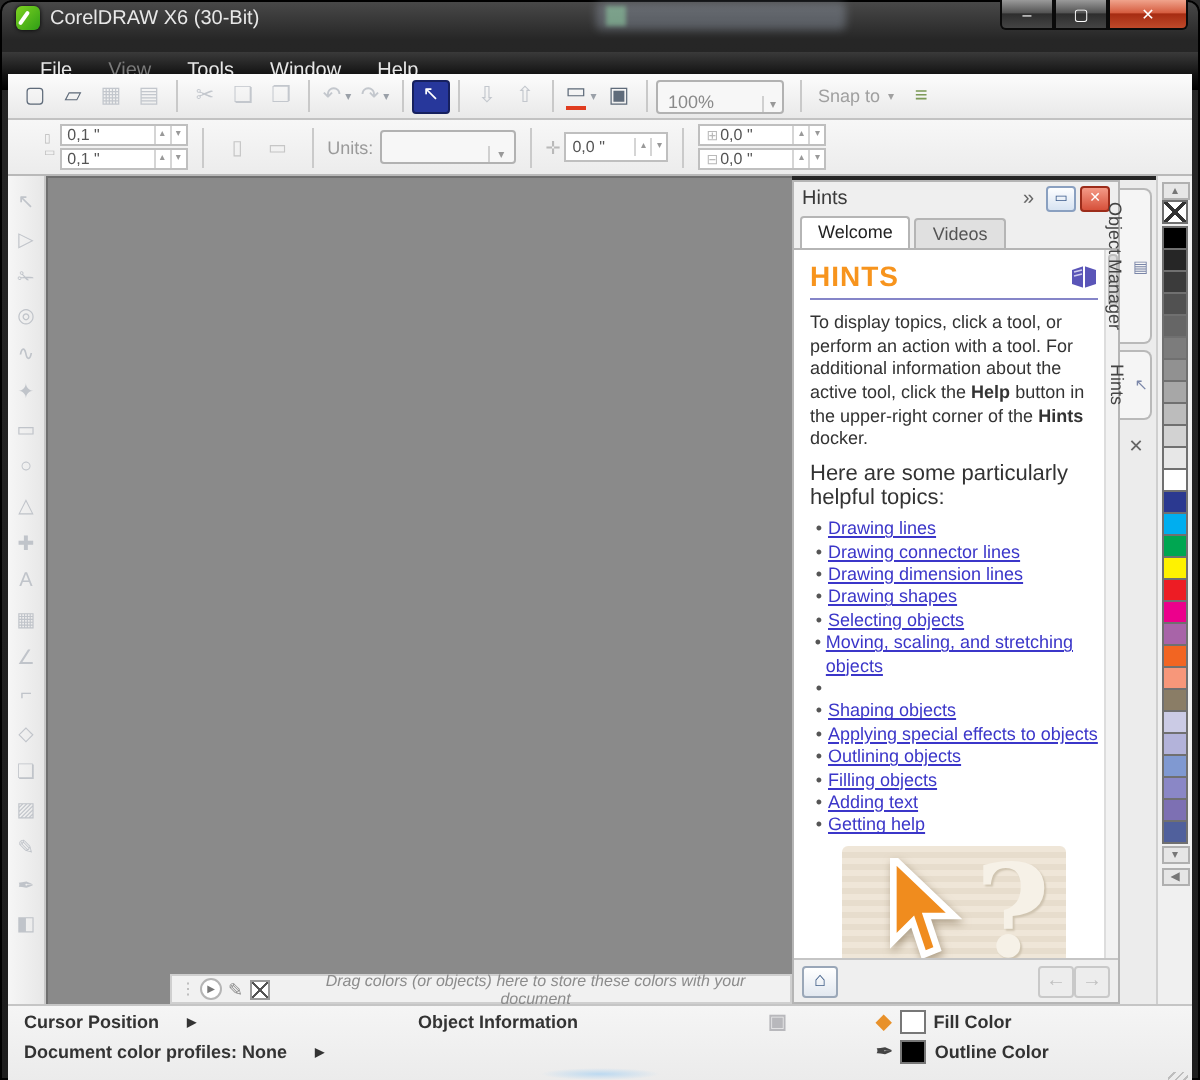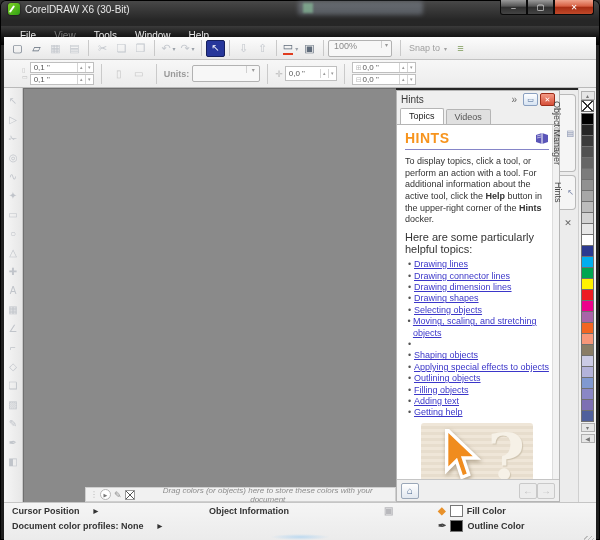--- a/index.html
+++ b/index.html
@@ -29,39 +29,39 @@
   .toolbar { position:absolute; top:37px; left:4px; right:4px; height:23px; background:linear-gradient(#fcfcfc,#e9e9e9); border-bottom:1px solid #c2c2c2; display:flex; align-items:center; padding-left:4px; }
   #tbicons { display:flex; align-items:center; }
   .tbtn { height:19px; min-width:19px; display:flex; align-items:center; justify-content:center; border-radius:2px; }
   .tbtn .g { font-size:11px; color:#5f6b7a; line-height:1; }
   .tbtn.dis .g { color:#c3c7cd; }
   .tbtn.blue { background:#27379b; border:1px solid #16205e; width:18px; height:17px; }
   .tbtn.blue .g { color:#fff; font-size:10px; }
   .tbtn.red .g { border-bottom:2px solid #e03c1f; padding-bottom:1px; }
   .tbtn .dd { font-size:6px; color:#9aa0a8; margin-left:2px; }
   .tsep { width:1px; height:16px; background:#c9c9c9; margin:0 4px; }
-  .combo { display:flex; align-items:flex-start; height:17px; border:1px solid #b2b2b2; background:#f7f7f7; color:#8a8a8a; font-size:9px; padding-left:5px; border-radius:2px;gap:24px; }
+  .combo { display:flex; align-items:flex-end; height:17px; border:1px solid #b2b2b2; background:#f7f7f7; color:#8a8a8a; font-size:9px; padding-left:5px; border-radius:2px;gap:24px; }
   .combo .cdd { margin-left:auto; width:13px; text-align:center; font-size:6px; color:#999; border-left:1px solid #d0d0d0; }
   .zoomc { width:64px; margin-right:4px; }
   .snap { display:flex; align-items:center; color:#a0a0a0; font-size:9px; margin:0 4px; }
   .snap .cdd { font-size:6px; margin-left:4px; }
   .optbtn .g { color:#7d9a58; font-size:11px; }
 
   
   .propbar { position:absolute; top:60px; left:4px; right:4px; height:28px; background:linear-gradient(#f7f7f7,#ececec); border-bottom:1px solid #b9b9b9; display:flex; align-items:center; padding-left:8px; font-size:9px; color:#555; }
   .papercombo { width:122px; height:18px; background:#fff; color:#444; }
   .grp { display:flex; align-items:center; margin-left:10px; }
   .pageglyphs { display:flex; flex-direction:column; font-size:6px; color:#b9b9b9; margin-right:2px; line-height:1.1; }
   .fields2 { display:flex; flex-direction:column; gap:1px; }
   .field { display:flex; align-items:center; width:64px; height:11px; background:#fff; border:1px solid #bfbfbf; font-size:8px; color:#555; padding-left:3px; }
   .spin { display:flex; margin-left:auto; }
   .spin span { width:8px; font-size:5px; color:#999; border-left:1px solid #d5d5d5; text-align:center; line-height:9px; }
   .psep { width:1px; height:20px; background:#cacaca; margin:0 7px; }
   .obtn { width:20px; height:16px; display:flex; align-items:center; justify-content:center; color:#c6c6c6; font-size:10px; }
-  .unitslbl { color:#9a9a9a; margin-right:3px;font-weight:bold; }
+  .unitslbl { color:#9a9a9a; margin-right:3px; }
   .unitscombo { width:68px; height:17px; }
   .nudgeic { color:#b9b9b9; font-size:9px; margin-right:2px; }
   .fw55 { width:52px; height:15px; }
   .dupic { font-size:7px; color:#b9b9b9; margin-right:1px; }
 
   
   .toolbox { position:absolute; top:88px; left:4px; width:19px; height:414px; background:linear-gradient(90deg,#f6f6f6,#e7e7e7); border-right:1px solid #c8c8c8; display:flex; flex-direction:column; align-items:center; padding-top:3px; }
   .tool { height:19px; width:17px; display:flex; align-items:center; justify-content:center; color:#c0c4ca; font-size:10px; }
   .canvas { position:absolute; top:88px; left:23px; width:373px; height:414px; background:#8a8a8a; box-shadow:inset 1px 1px 0 #6f6f6f; }
   .docpal { position:absolute; bottom:0; left:62px; right:0; height:15px; background:#f1f1f1; border:1px solid #cfcfcf; display:flex; align-items:center; font-size:8px; color:#8c8c8c; padding:0 4px; }
@@ -327,21 +327,21 @@
   </div>
 
   <div class="docker">
     <div class="dtitle">
       <span>Hints</span>
       <span class="chev">»</span>
       <button class="dbtn"><span>▭</span></button>
       <button class="dbtn closeb"><span>✕</span></button>
     </div>
     <div class="dtabs">
-      <span class="dtab active">Topics</span>
+      <span class="dtab active">Welcome</span>
       <span class="dtab">Videos</span>
     </div>
     <div class="dbody">
       <div class="hints-h">
         <span>HINTS</span>
         <svg class="bookicon" width="14" height="12" viewBox="0 0 14 12">
           <path d="M1 3 L7 1 L13 3 L13 10 L7 12 L1 10 Z" fill="#5a55b8"></path>
           <path d="M7 1 L7 12" stroke="#fff" stroke-width="1"></path>
           <path d="M2 4 L6 3 M2 6 L6 5" stroke="#cfcdee" stroke-width="0.8"></path>
         </svg>

